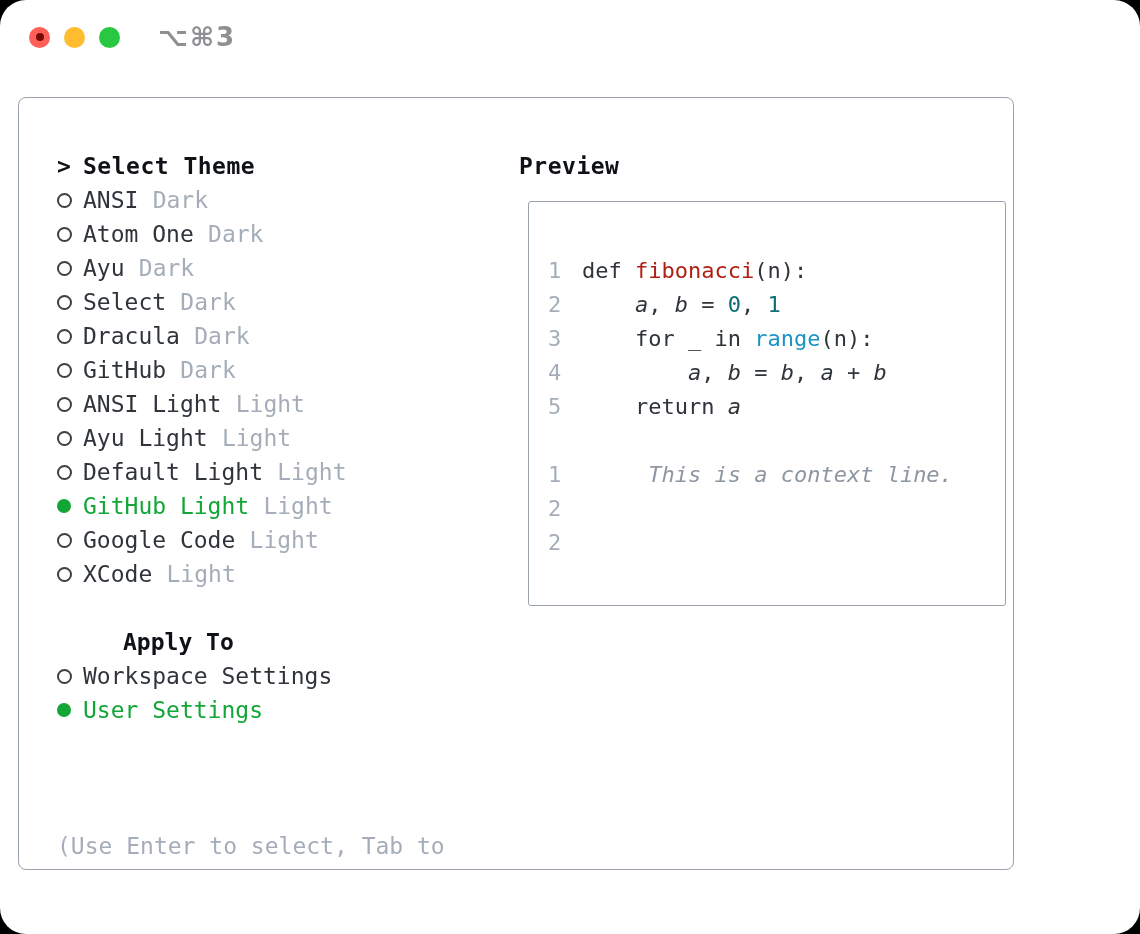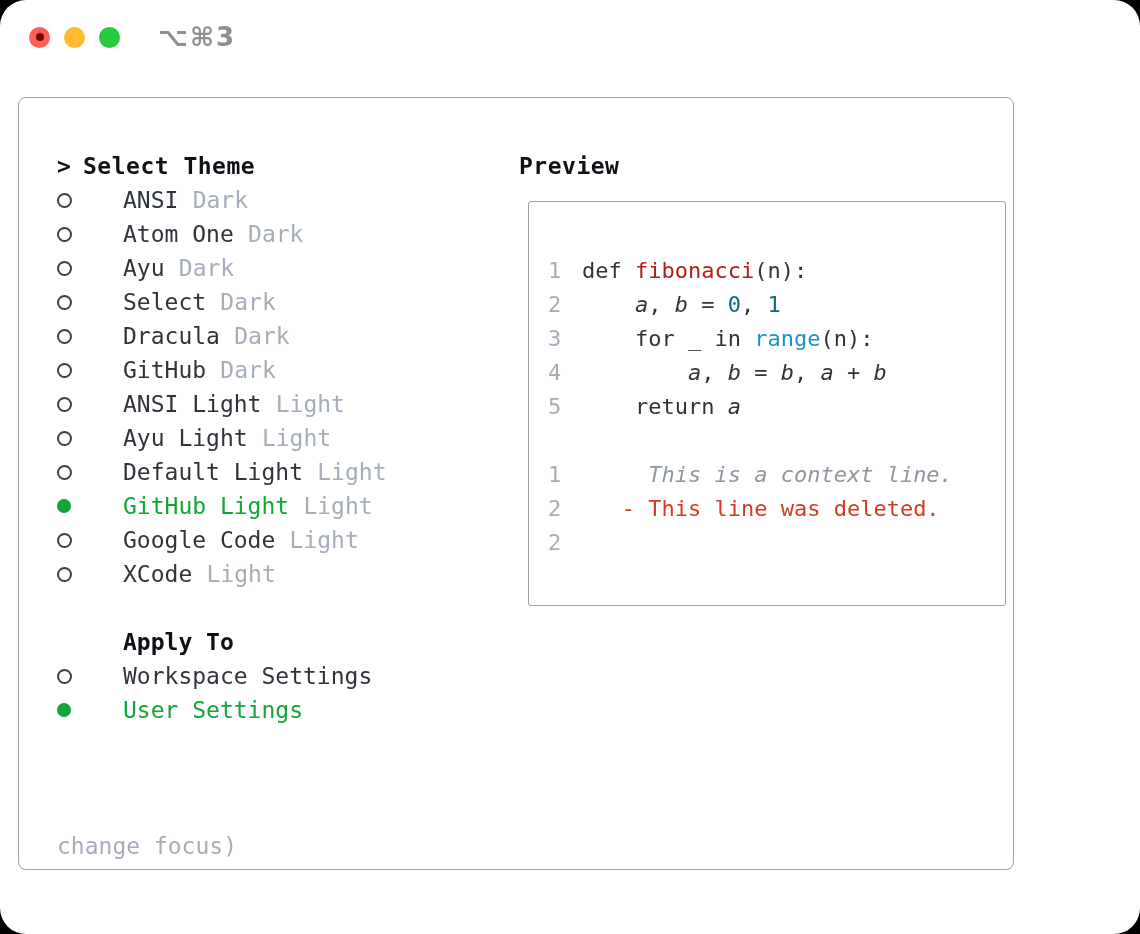--- a/index.html
+++ b/index.html
@@ -35,21 +35,21 @@
   .cols{display:flex;}
   .left{width:462px;flex:none;}
   .right{flex:none;}
   .row{height:34px;display:flex;align-items:center;font-size:23px;color:var(--fg);white-space:pre;}
   .marker{width:26px;flex:none;display:flex;align-items:center;}
   .chev{font-weight:bold;color:var(--heading);font-size:23px;}
   .title{font-weight:bold;color:var(--heading);font-size:23px;letter-spacing:0.5px;}
   .subtitle{font-weight:600;color:var(--heading);font-size:23px;margin-left:40px;}
   .radio{width:11px;height:11px;border:2px solid var(--ring);border-radius:50%;box-sizing:content-box;}
   .radio.on{width:14px;height:14px;border:none;background:var(--selected);}
-  .label{color:var(--fg);margin-left:40px;}
+  .label{color:var(--fg);}
   .label.sel{color:var(--selected);}
   .tag{color:var(--muted);margin-left:0.62em;text-align:center;}
   .spacer34{height:34px;}
   .hint{font-size:23px;line-height:34px;color:var(--muted);white-space:pre;}
   
   .preview-box{
     box-sizing:border-box;width:478px;height:405px;margin-top:18px;margin-left:9px;
     border:1.5px solid var(--border);border-radius:3px;background:#fff;
     padding:51px 0 0 19px;overflow:hidden;
   }
@@ -110,38 +110,39 @@
         </div>
 
         <div id="apply-list">
             <div class="row"><span class="marker"><span class="radio"></span></span><span class="label">Workspace Settings</span></div>
             <div class="row"><span class="marker"><span class="radio on"></span></span><span class="label sel">User Settings</span></div>
           </div>
 
         <div class="spacer34"></div>
 
         <div class="hint">
+          <div>(Use Enter to select, Tab to</div>
           <div>change focus)</div>
         </div>
       </div>
 
       <div class="right">
         <div class="row">
           <span class="title">Preview</span>
         </div>
         <div class="preview-box">
           <div id="code">
               <div class="code-line"><span class="lnum">1</span><span class="content"><span class="c-fg">def </span><span class="c-func">fibonacci</span><span class="c-fg">(n):</span></span></div>
               <div class="code-line"><span class="lnum">2</span><span class="content"><span class="c-fg">    </span><span class="c-var">a</span><span class="c-fg">, </span><span class="c-var">b</span><span class="c-fg"> = </span><span class="c-num">0</span><span class="c-fg">, </span><span class="c-num">1</span></span></div>
               <div class="code-line"><span class="lnum">3</span><span class="content"><span class="c-fg">    for _ in </span><span class="c-builtin">range</span><span class="c-fg">(n):</span></span></div>
               <div class="code-line"><span class="lnum">4</span><span class="content"><span class="c-fg">        </span><span class="c-var">a</span><span class="c-fg">, </span><span class="c-var">b</span><span class="c-fg"> = </span><span class="c-var">b</span><span class="c-fg">, </span><span class="c-var">a</span><span class="c-fg"> + </span><span class="c-var">b</span></span></div>
               <div class="code-line"><span class="lnum">5</span><span class="content"><span class="c-fg">    return </span><span class="c-var">a</span></span></div>
               <div class="code-line"><span class="lnum"></span><span class="content"></span></div>
               <div class="code-line"><span class="lnum">1</span><span class="content"><span class="c-context">     This is a context line.</span></span></div>
-              <div class="code-line"><span class="lnum">2</span><span class="content"><span class="c-deleted">   - This line was deleted.</span></span></div>
+              <div class="code-line"><span class="lnum">2</span></div>
               <div class="code-line"><span class="lnum">2</span></div>
             </div>
         </div>
       </div>
 
     </div>
   </div>
 </div>
 
 </body></html>

